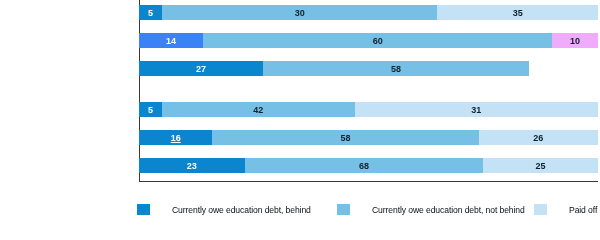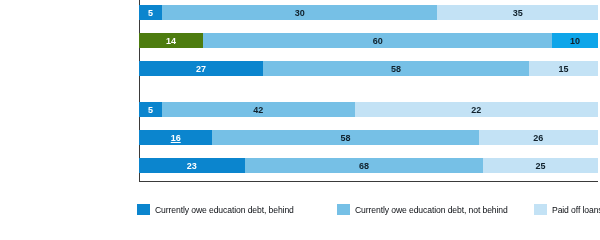--- a/index.html
+++ b/index.html
@@ -55,20 +55,21 @@
   
   .legend{
     position:absolute;
     left:0;top:203px;width:600px;height:14px;
   }
   .legend-item{
     position:absolute;
     top:0;height:13px;
     display:flex;align-items:center;
     white-space:nowrap;
+    gap:17px;
   }
   .legend-swatch{
     width:13px;height:11px;flex:none;margin-right:5px;
   }
   .legend-text{font-size:8.6px;color:#0c0f14;letter-spacing:-0.1px;}
   .li0{left:137px;}
   .li1{left:337px;}
   .li2{left:534px;}
 </style>
 </head>
@@ -82,37 +83,36 @@
   <div class="plot-area" id="plot-area">
       <div class="row" style="top: 5px;">
         <div class="bar">
           <div class="seg s0" title="Currently owe education debt, behind: 5" style="width: 5%; background: rgb(11, 133, 206);">5</div>
           <div class="seg s1" title="Currently owe education debt, not behind: 60" style="width: 60%; background: rgb(118, 192, 230);">30</div>
           <div class="seg s2" title="Paid off loans: 35" style="width: 35%; background: rgb(195, 226, 245);">35</div>
         </div>
       </div>
       <div class="row" style="top: 33px;">
         <div class="bar">
-          <div class="seg s0" title="Currently owe education debt, behind: 14" style="width: 14%; background: #4d7c0f;">14</div>
+          <div class="seg s0" title="Currently owe education debt, behind: 14" style="width: 14%; background: #3b82f6;">14</div>
           <div class="seg s1" title="Currently owe education debt, not behind: 76" style="width: 76%; background: rgb(118, 192, 230);">60</div>
-          <div class="seg s2" title="Paid off loans: 10" style="width: 10%; background: #0ea5e9;">10</div>
+          <div class="seg s2" title="Paid off loans: 10" style="width: 10%; background: #f0abfc;">10</div>
         </div>
       </div>
       <div class="row" style="top: 61px;">
         <div class="bar">
           <div class="seg s0" title="Currently owe education debt, behind: 27" style="width: 27%; background: rgb(11, 133, 206);">27</div>
           <div class="seg s1" title="Currently owe education debt, not behind: 58" style="width: 58%; background: rgb(118, 192, 230);">58</div>
-          <div class="seg s2" title="Paid off loans: 15" style="width: 15%; background: rgb(195, 226, 245);">15</div>
         </div>
       </div>
       <div class="row" style="top: 102px;">
         <div class="bar">
           <div class="seg s0" title="Currently owe education debt, behind: 5" style="width: 5%; background: rgb(11, 133, 206);">5</div>
           <div class="seg s1" title="Currently owe education debt, not behind: 42" style="width: 42%; background: rgb(118, 192, 230);">42</div>
-          <div class="seg s2" title="Paid off loans: 53" style="width: 53%; background: rgb(195, 226, 245);">22</div>
+          <div class="seg s2" title="Paid off loans: 53" style="width: 53%; background: rgb(195, 226, 245);">31</div>
         </div>
       </div>
       <div class="row" style="top: 130px;">
         <div class="bar">
           <div class="seg s0" title="Currently owe education debt, behind: 16" style="width: 16%; background: rgb(11, 133, 206); text-decoration: underline;">16</div>
           <div class="seg s1" title="Currently owe education debt, not behind: 58" style="width: 58%; background: rgb(118, 192, 230);">58</div>
           <div class="seg s2" title="Paid off loans: 26" style="width: 26%; background: rgb(195, 226, 245);">26</div>
         </div>
       </div>
       <div class="row" style="top: 158px;">

